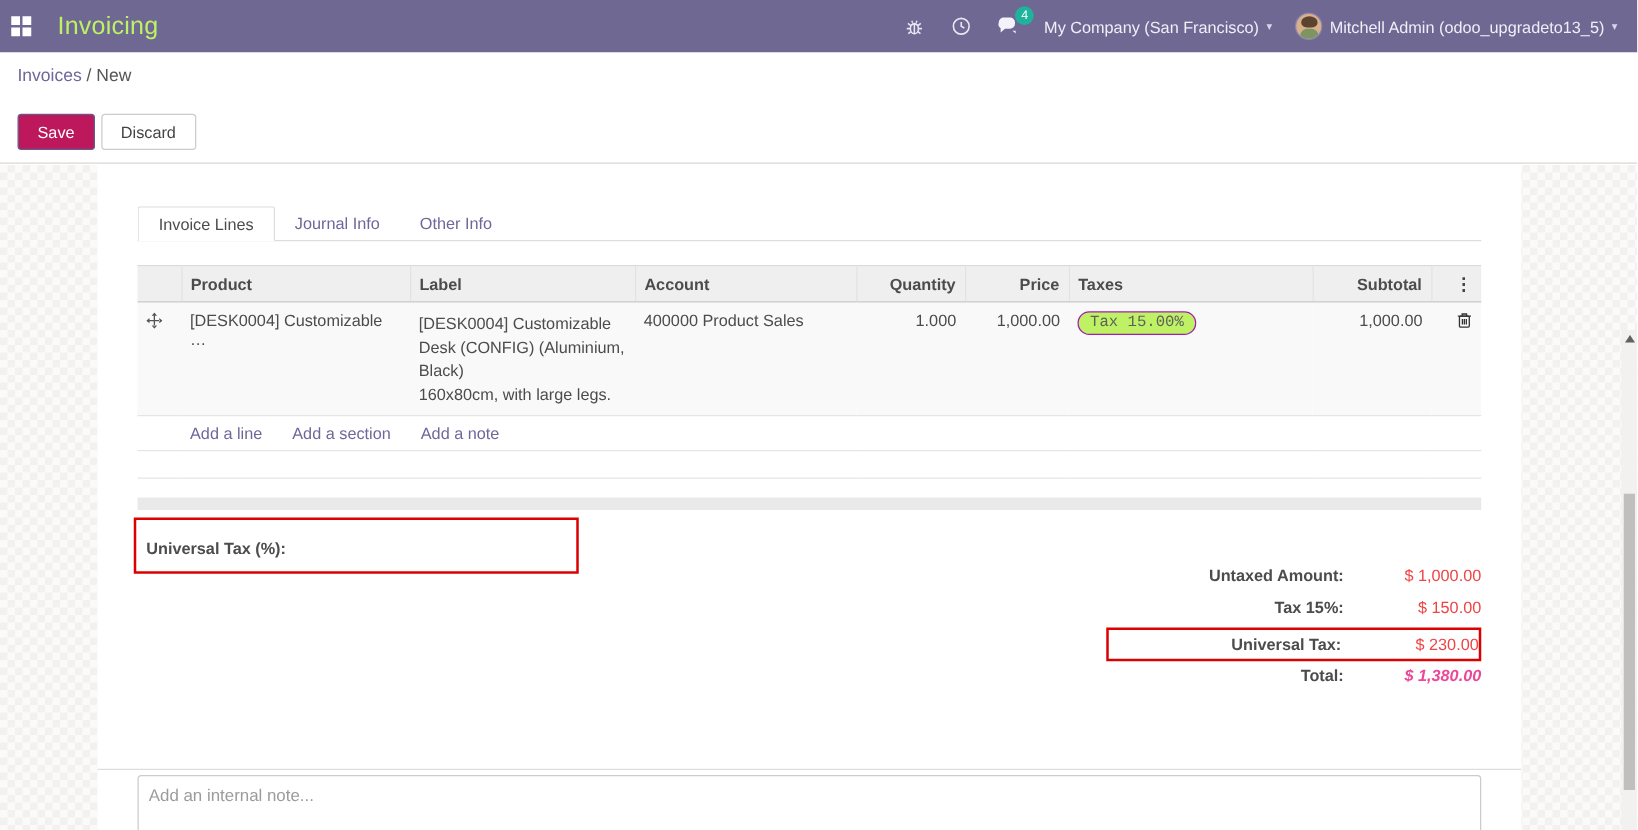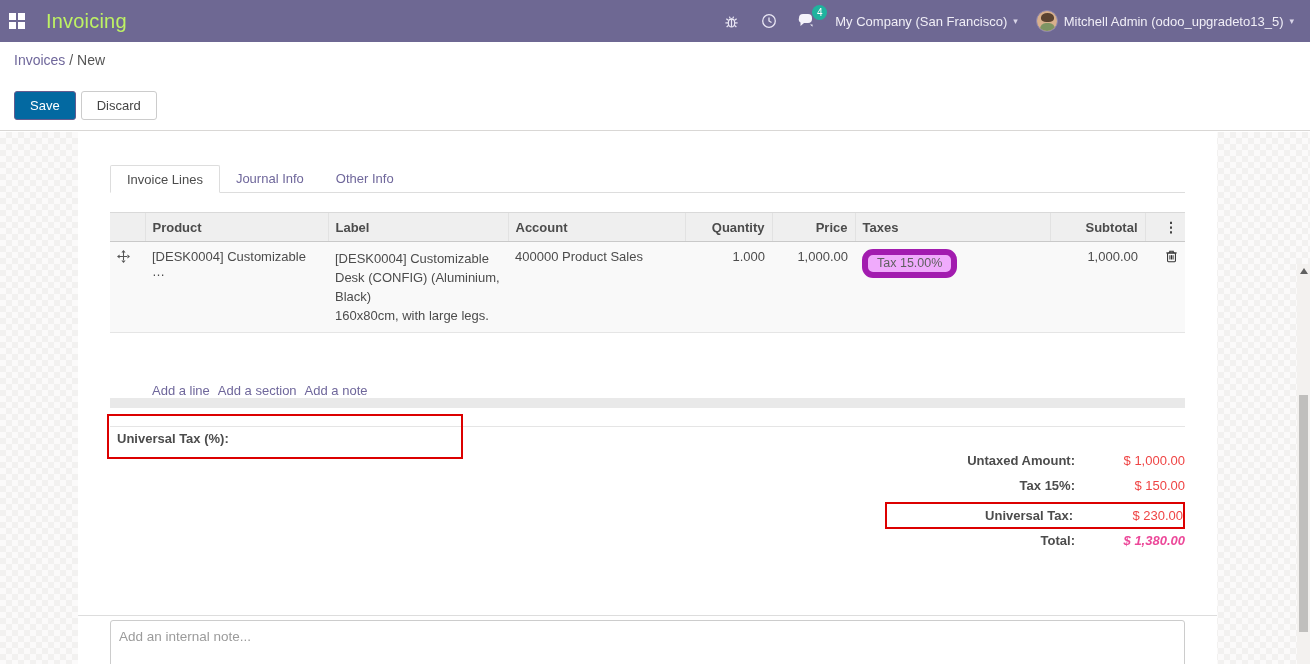--- a/index.html
+++ b/index.html
@@ -24,21 +24,21 @@
   .avatar::before { content:""; position:absolute; left:4px; top:2px; width:13px; height:9px; border-radius:50% 50% 40% 40%; background:#5b4330; }
   .avatar::after { content:""; position:absolute; left:3px; top:12px; width:15px; height:10px; border-radius:6px 6px 0 0; background:#7e9463; }
 
   
   .control-panel { position:absolute; left:0; top:42px; width:1310px; height:89px; background:#fff; border-bottom:1px solid #d9d7d5; }
   .breadcrumb { position:absolute; left:14px; top:10px; font-size:14px; }
   .breadcrumb .bc-link { color:#6f679b; cursor:pointer; }
   .breadcrumb .bc-rest { color:#555; }
   .cp-buttons { position:absolute; left:14px; top:49px; display:flex; gap:5px; }
   .btn { font-size:13px; padding:6px 15px; border-radius:3px; cursor:pointer; border:1px solid transparent; }
-  .btn-primary { background:#0369a1; color:#fff; border-color:#645c8f; }
+  .btn-primary { background:#be185d; color:#fff; border-color:#645c8f; }
   .btn-default { background:#fff; color:#444; border-color:#ccc; }
 
   
   .content { position:absolute; left:0; top:132px; width:1310px; height:532px;
     background-color:#fbfafa;
     background-image:linear-gradient(45deg,#f2f1f0 25%,transparent 25%,transparent 75%,#f2f1f0 75%),
                      linear-gradient(45deg,#f2f1f0 25%,transparent 25%,transparent 75%,#f2f1f0 75%);
     background-size:12px 12px; background-position:0 0,6px 6px; }
   .sheet { position:absolute; left:78px; top:0; width:1139px; height:532px; background:#fff; }
 
@@ -52,26 +52,26 @@
   table { border-collapse:collapse; width:1075px; table-layout:fixed; }
   th { background:#efefef; font-weight:bold; text-align:left; padding:6px 7px; border-top:1px solid #d9d9d9; border-bottom:1px solid #c9c9c9; border-left:1px solid #e2e2e2; height:27px; }
   th:first-child { border-left:none; }
   th.num, td.num { text-align:right; }
   td { padding:7px; vertical-align:top; border-bottom:1px solid #e5e5e5; }
   tr.data-row td { background:#f9f9f9; }
   .col-handle { width:35px; } .col-product { width:183px; } .col-label { width:180px; }
   .col-account { width:177px; } .col-qty { width:87px; } .col-price { width:83px; }
   .col-taxes { width:195px; } .col-subtotal { width:95px; } .col-actions { width:40px; }
   .handle-icon { color:#555; cursor:grab; display:inline-block; padding-top:1px; }
-  .tax-pill { display:inline-block; border:6px solid #a21caf; border-radius:11px; padding:1px 9px 2px; color:#5f5f5f; font-size:12.5px; background:#f0abfc; }
+  .tax-pill { display:inline-block; border:1px solid #a21caf; border-radius:11px; padding:1px 9px 2px; color:#5f5f5f; font-size:12.5px; background:#bef264;font-family:Liberation Mono, monospace; }
   .trash-btn { cursor:pointer; color:#333; display:inline-block; }
   .dots-toggle { cursor:pointer; color:#444; font-weight:bold; font-size:14px; text-align:right; display:block; }
   .cell-2lines div { line-height:19px; }
   .links-row td { background:#fff; padding:6px 7px; border-bottom:1px solid #e5e5e5; }
-  .line-links { display:flex; gap:8px;margin-top:44px; }
+  .line-links { display:flex; gap:24px; }
   .line-links span { color:#6f679b; cursor:pointer; }
   .empty-row td { height:22px; border-bottom:1px solid #e5e5e5; background:#fff; }
 
   .grey-bar { position:absolute; left:32px; top:266px; width:1075px; height:10px; background:#e9e9e9; }
 
   
   .utax-wrap { position:absolute; left:29px; top:282px; width:356px; height:45px; border:2px solid #dc0000; }
   .utax-label { position:absolute; left:8px; top:15px; font-size:13px; font-weight:bold; color:#4c4c4c; }
   .utax-input { position:absolute; left:170px; top:8px; width:175px; height:27px; border:1px solid #cfcfcf; border-radius:4px; padding:0 8px; font-size:13px; color:#4c4c4c; font-family:"Liberation Sans", sans-serif; }
 

